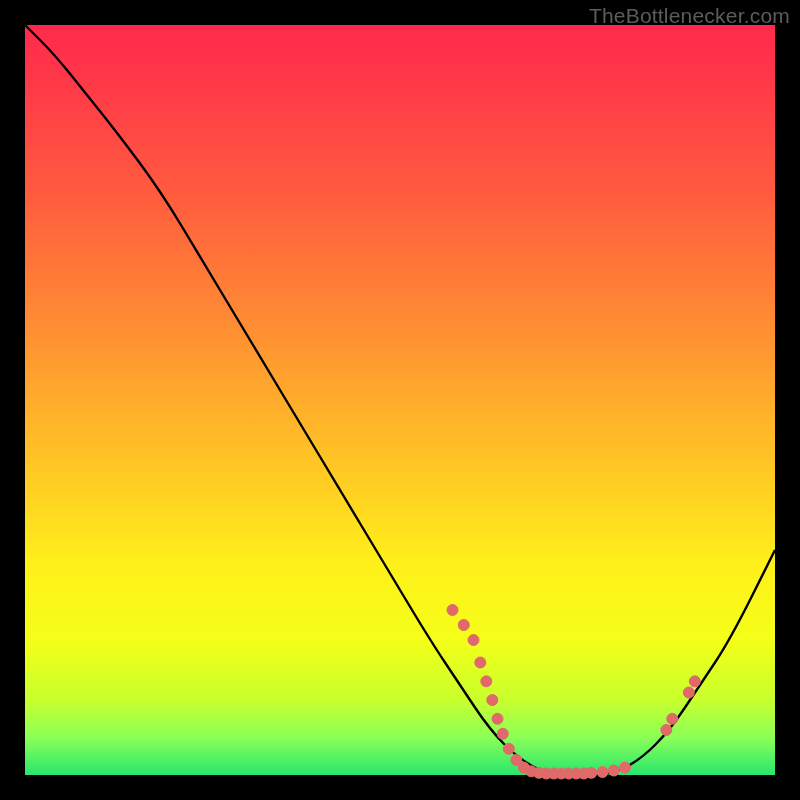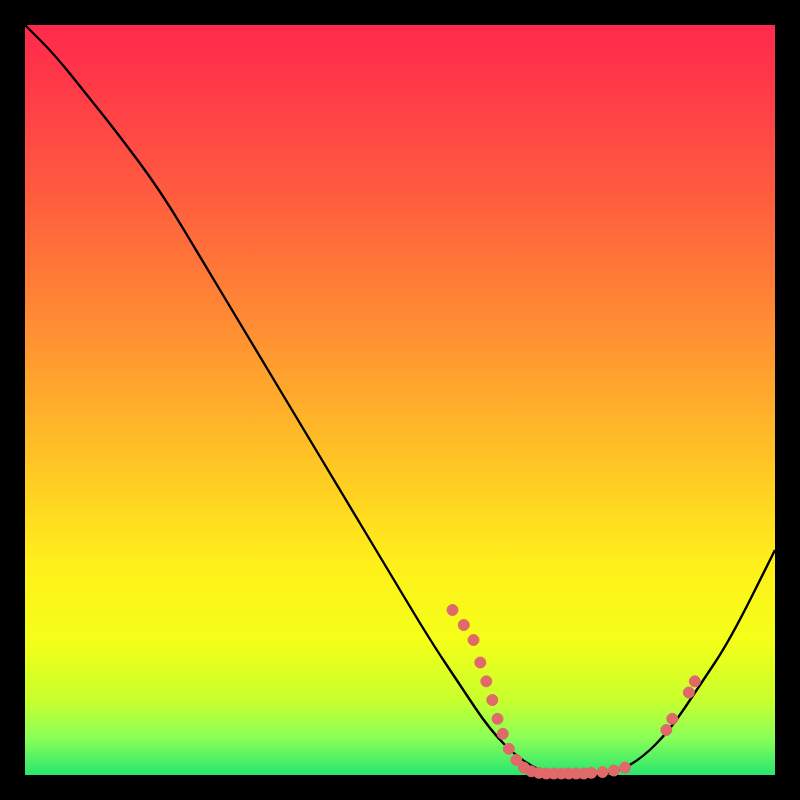--- a/index.html
+++ b/index.html
@@ -61,20 +61,21 @@
   }
   .dot {
     fill: #e06a6a;
     stroke: #e06a6a;
   }
 </style>
 </head>
 <body>
 
 <div class="stage">
+  <div class="attribution">TheBottlenecker.com</div>
 
   <div class="plot">
     <svg viewBox="0 0 750 750">
       <path class="curve" d="M 0.0 0.0 Q 0.0 0.0 15.0 15.0 Q 30.0 30.0 45.0 48.8 Q 60.0 67.5 75.0 86.3 Q 90.0 105.0 112.5 135.0 Q 135.0 165.0 157.5 202.5 Q 180.0 240.0 202.5 277.5 Q 225.0 315.0 247.5 352.5 Q 270.0 390.0 292.5 427.5 Q 315.0 465.0 337.5 502.5 Q 360.0 540.0 382.5 577.5 Q 405.0 615.0 420.0 637.5 Q 435.0 660.0 450.0 682.5 Q 465.0 705.0 480.0 720.0 Q 495.0 735.0 510.0 742.5 Q 525.0 750.0 540.0 750.0 Q 555.0 750.0 570.0 750.0 Q 585.0 750.0 600.0 742.5 Q 615.0 735.0 630.0 720.0 Q 645.0 705.0 660.0 682.5 Q 675.0 660.0 690.0 637.5 Q 705.0 615.0 727.5 570.0 T 750.0 525.0"></path>
       <g class="dots">
           <circle cx="427.5" cy="585.0" r="5.5" class="dot"></circle>
           <circle cx="438.8" cy="600.0" r="5.5" class="dot"></circle>
           <circle cx="448.5" cy="615.0" r="5.5" class="dot"></circle>
           <circle cx="455.3" cy="637.5" r="5.5" class="dot"></circle>
           <circle cx="461.3" cy="656.3" r="5.5" class="dot"></circle>

